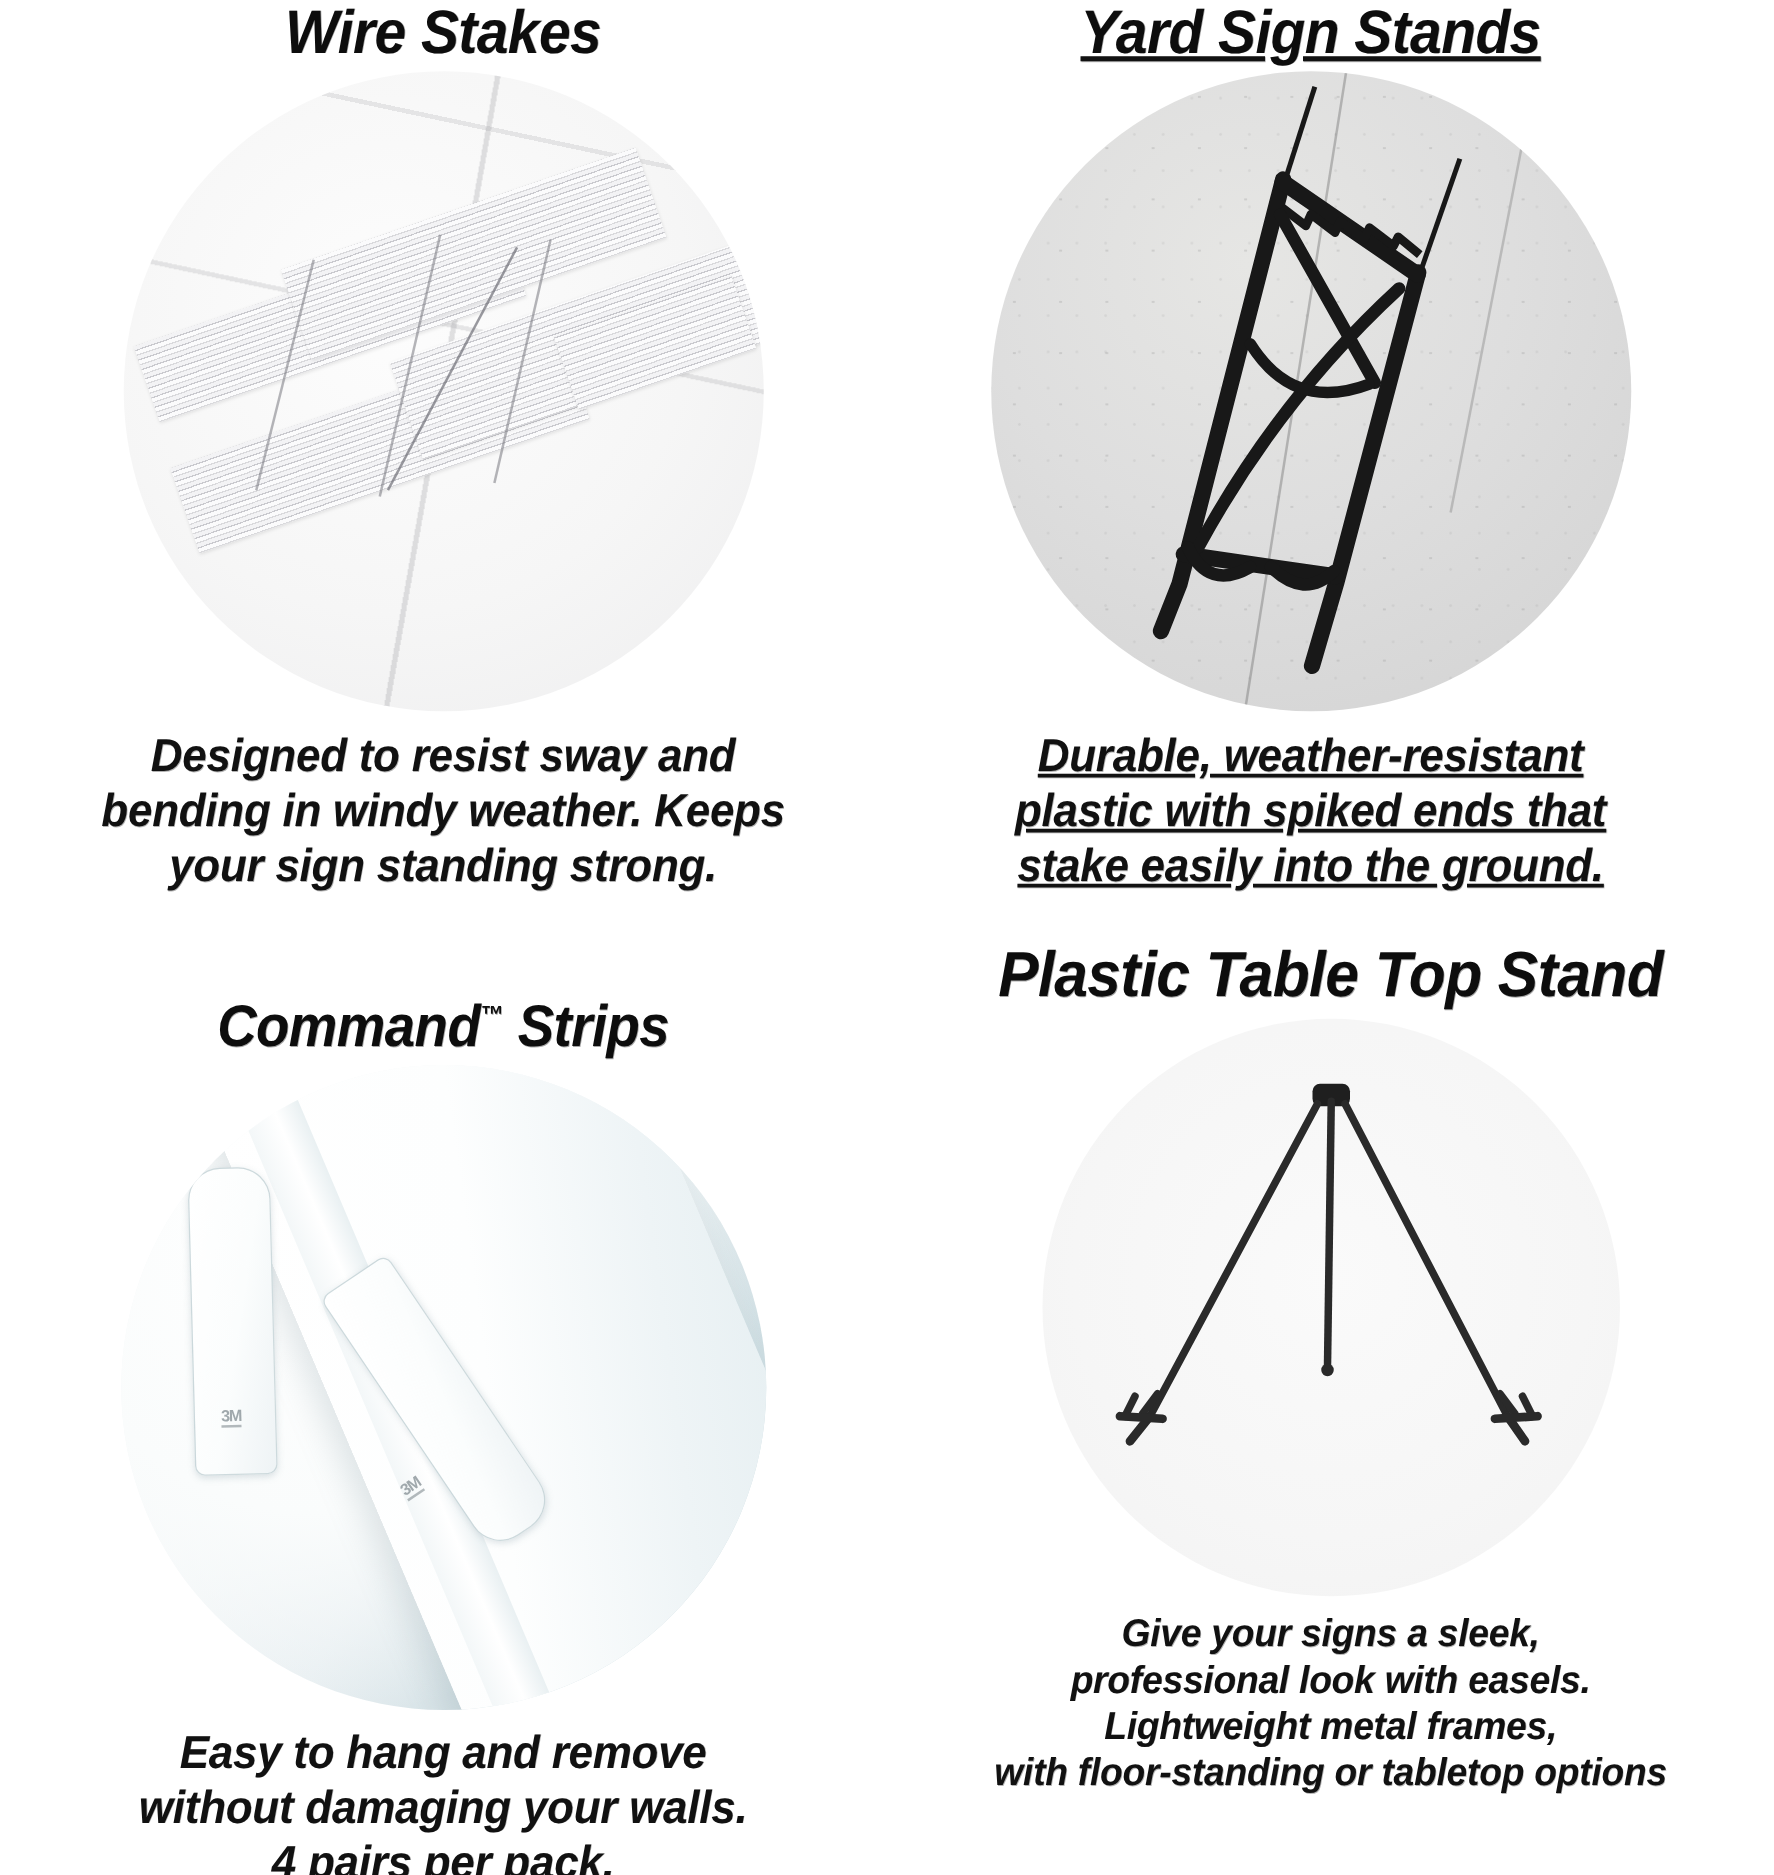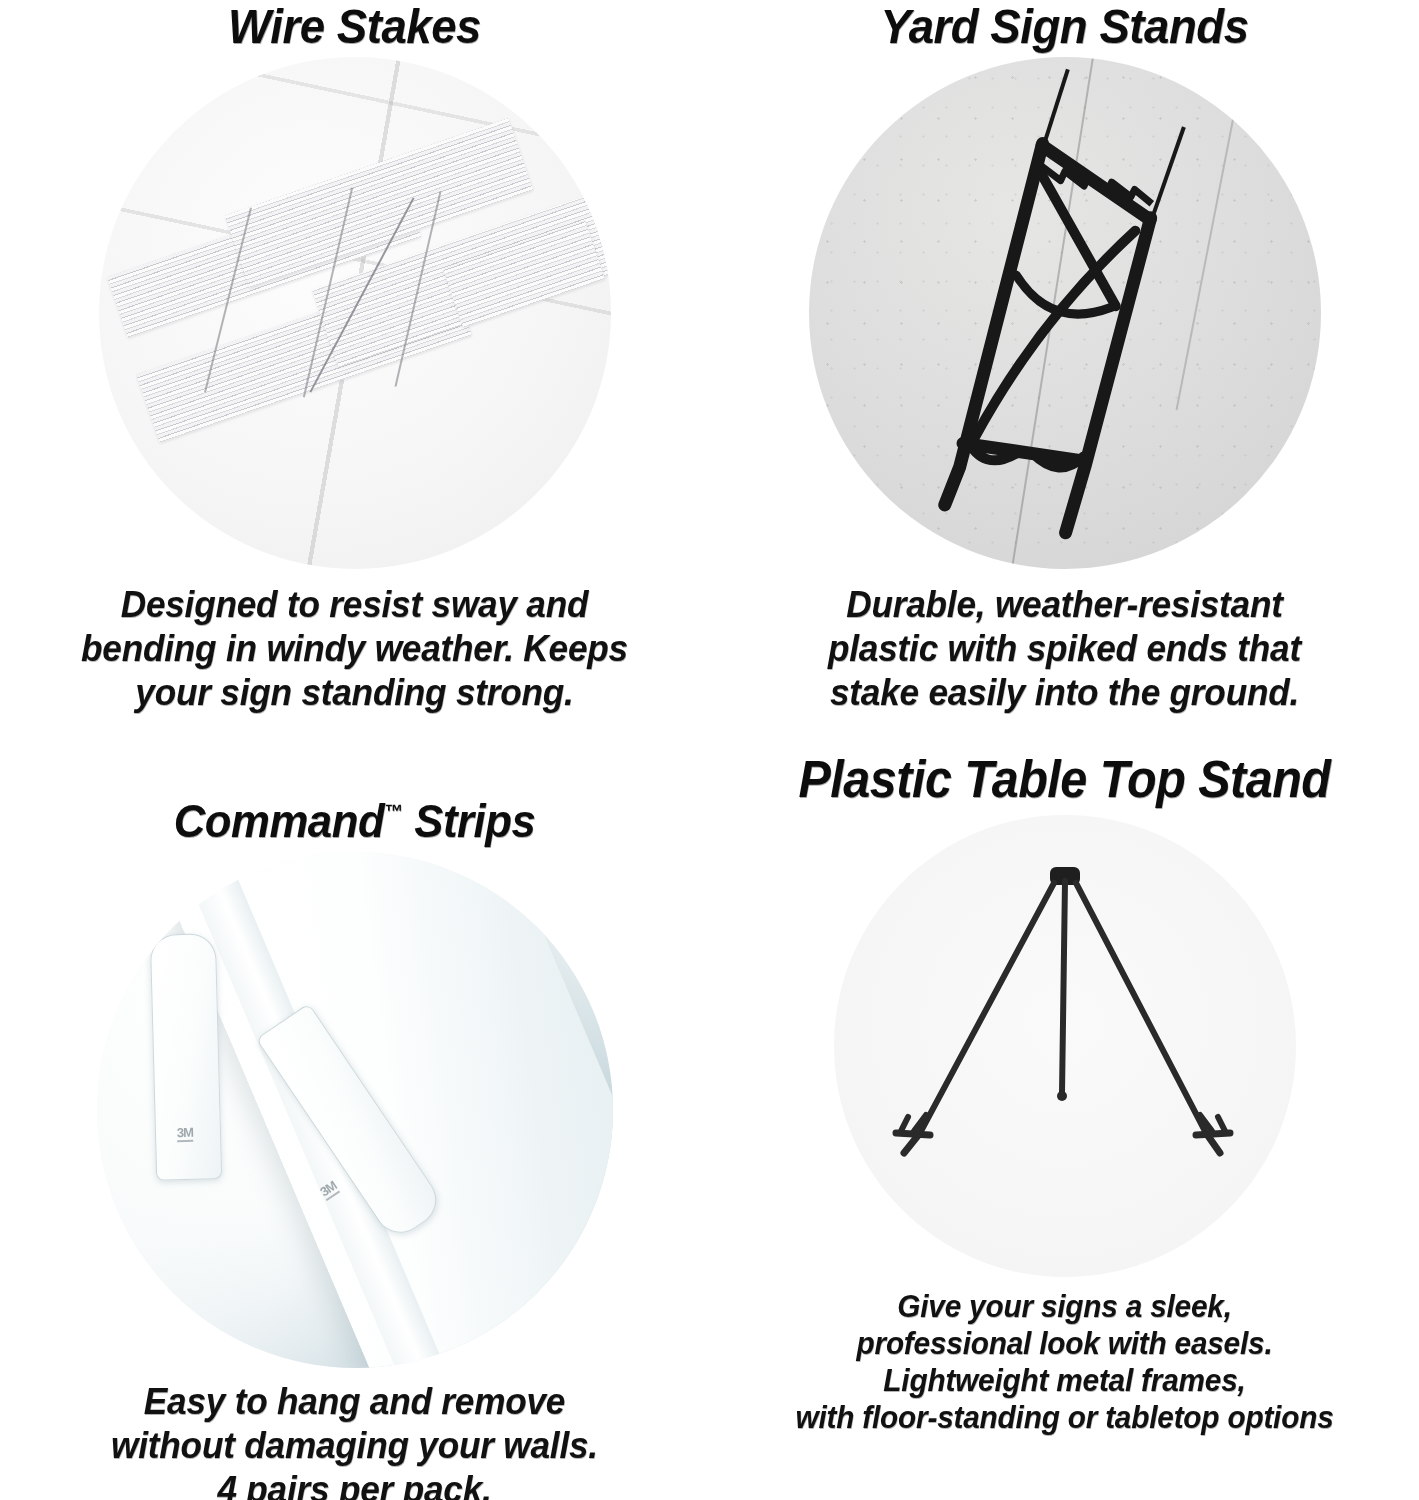--- a/index.html
+++ b/index.html
@@ -24,21 +24,21 @@
   }
 
   
   .quad {
     position: absolute;
     width: 709px;
     box-sizing: border-box;
     text-align: center;
   }
   .quad-tl { left: 0;    top: 0;    }
-  .quad-tr { left: 710px; top: 0;   }
+  .quad-tr { left: 694px; top: 0; text-decoration: underline;   }
   .quad-bl { left: 0;    top: 793px; }
   .quad-br { left: 710px; top: 750px; }
 
   .card-title {
     font-weight: 700;
     font-style: italic;
     letter-spacing: -0.5px;
     line-height: 1.0;
     white-space: nowrap;
     color: #0d0d0d;

